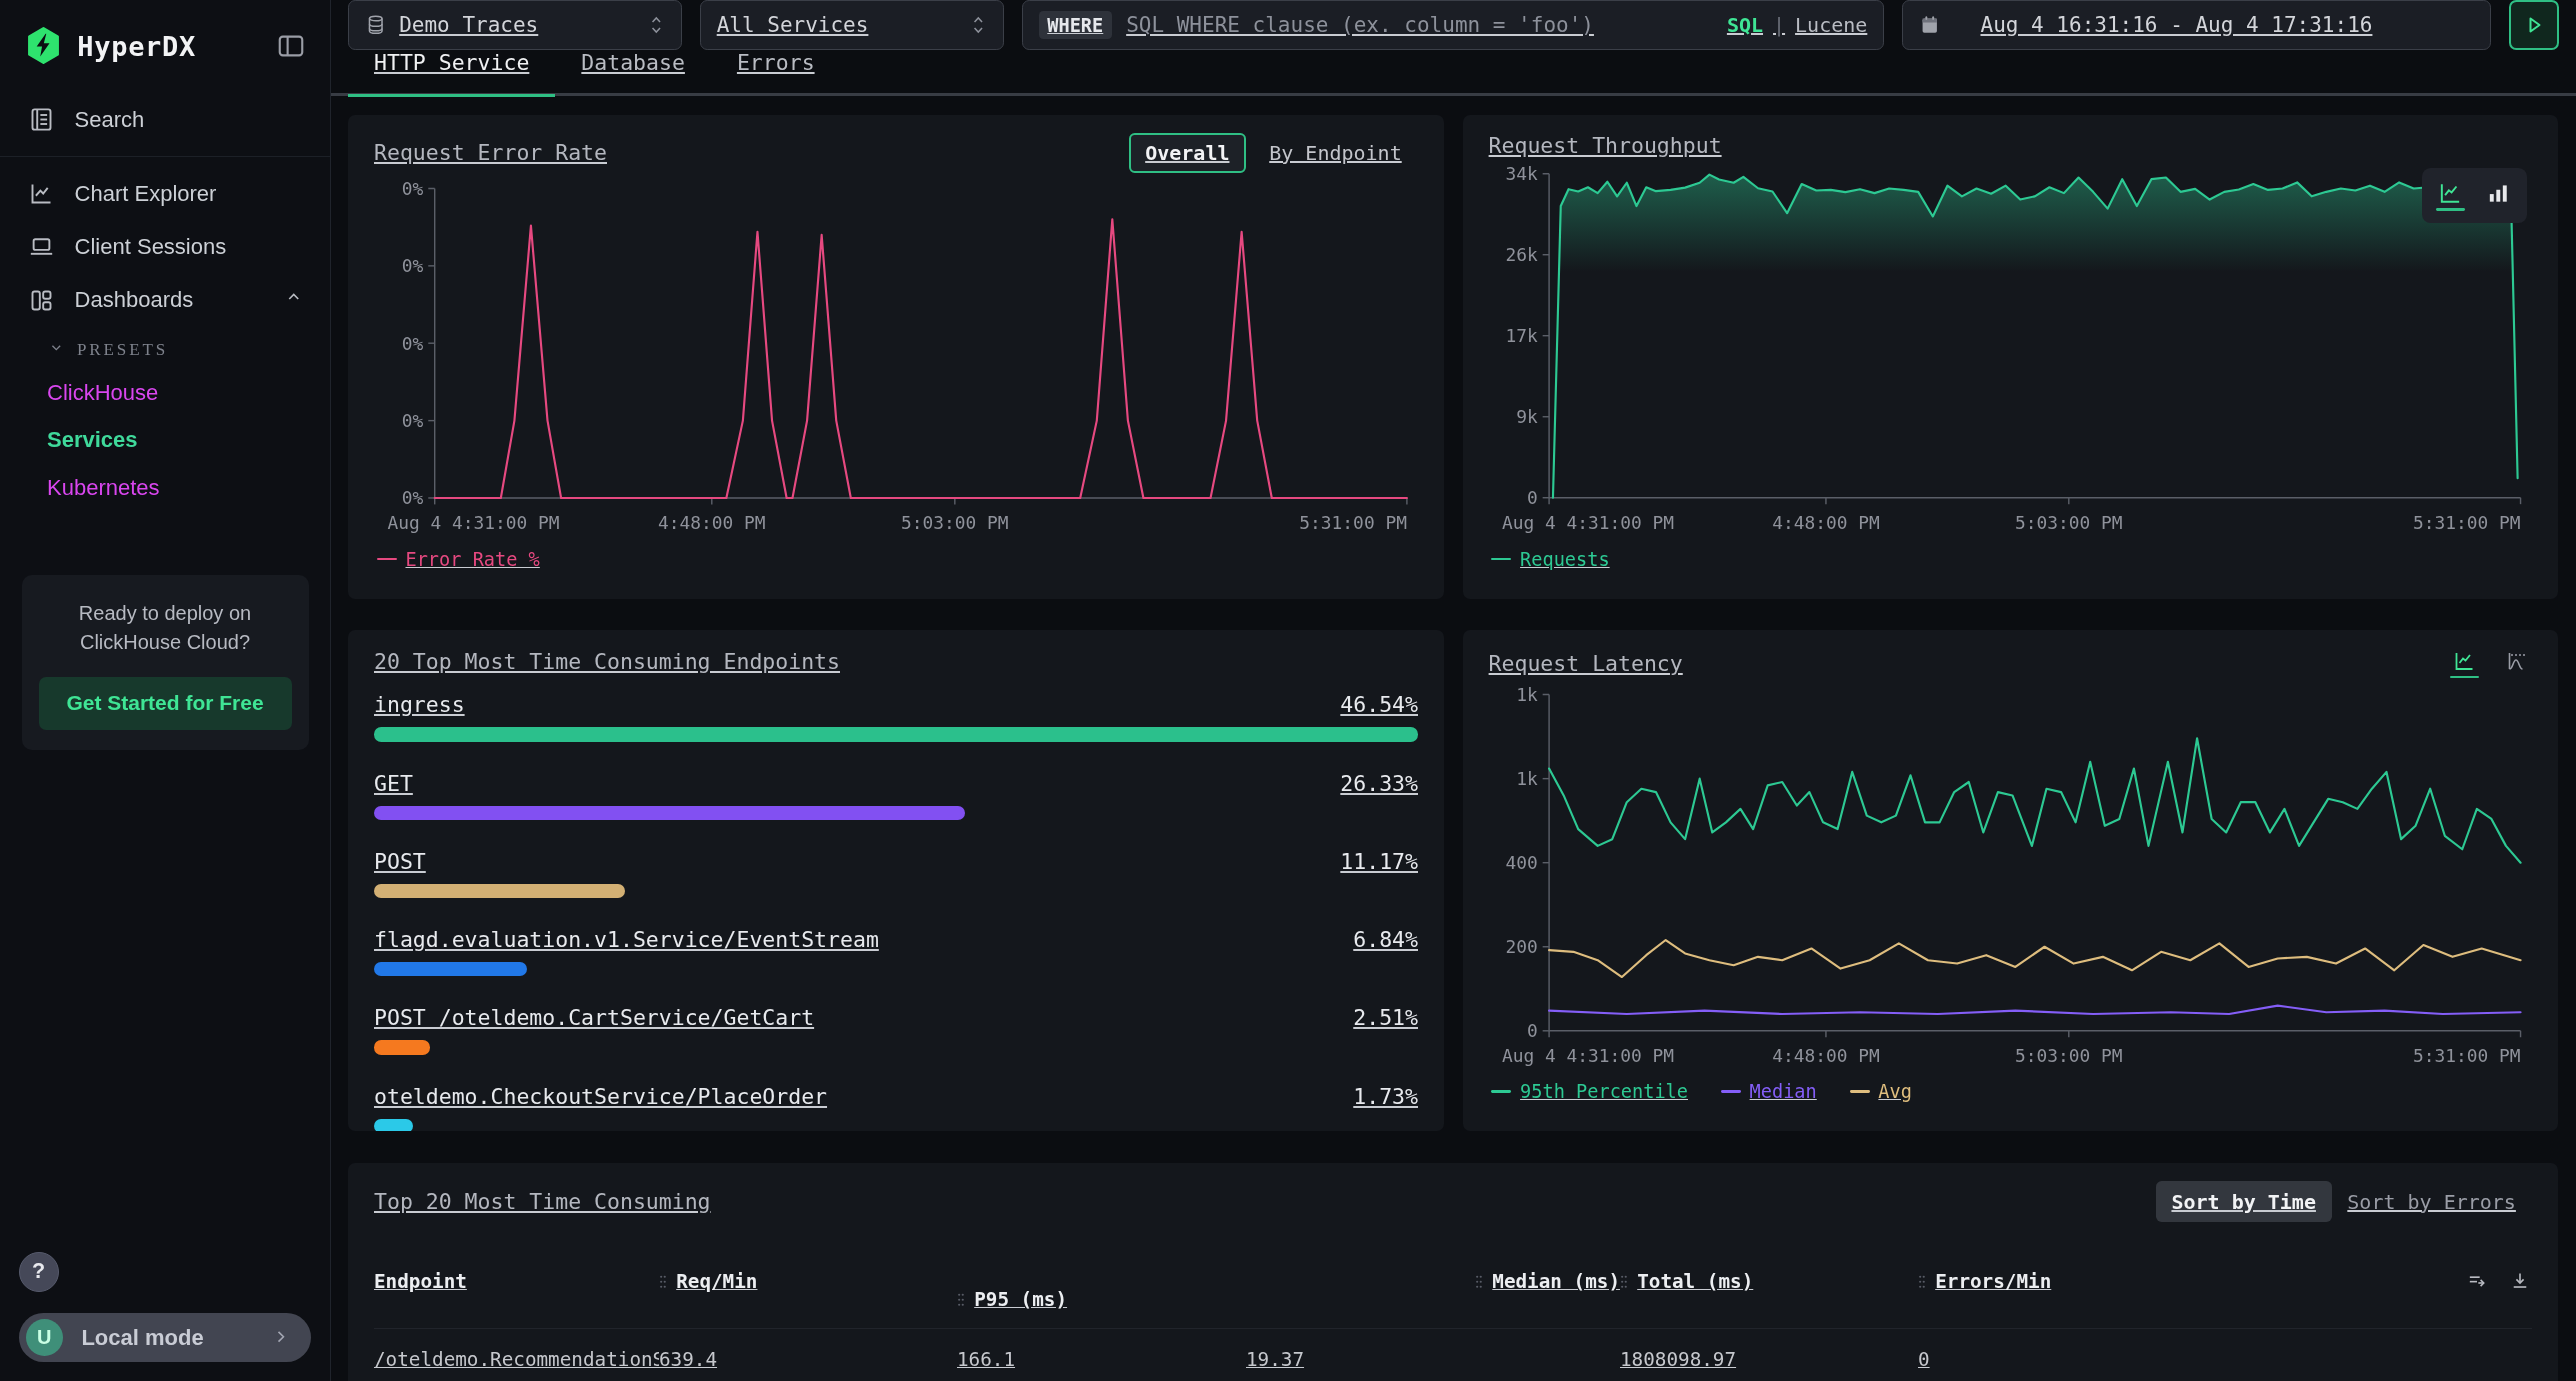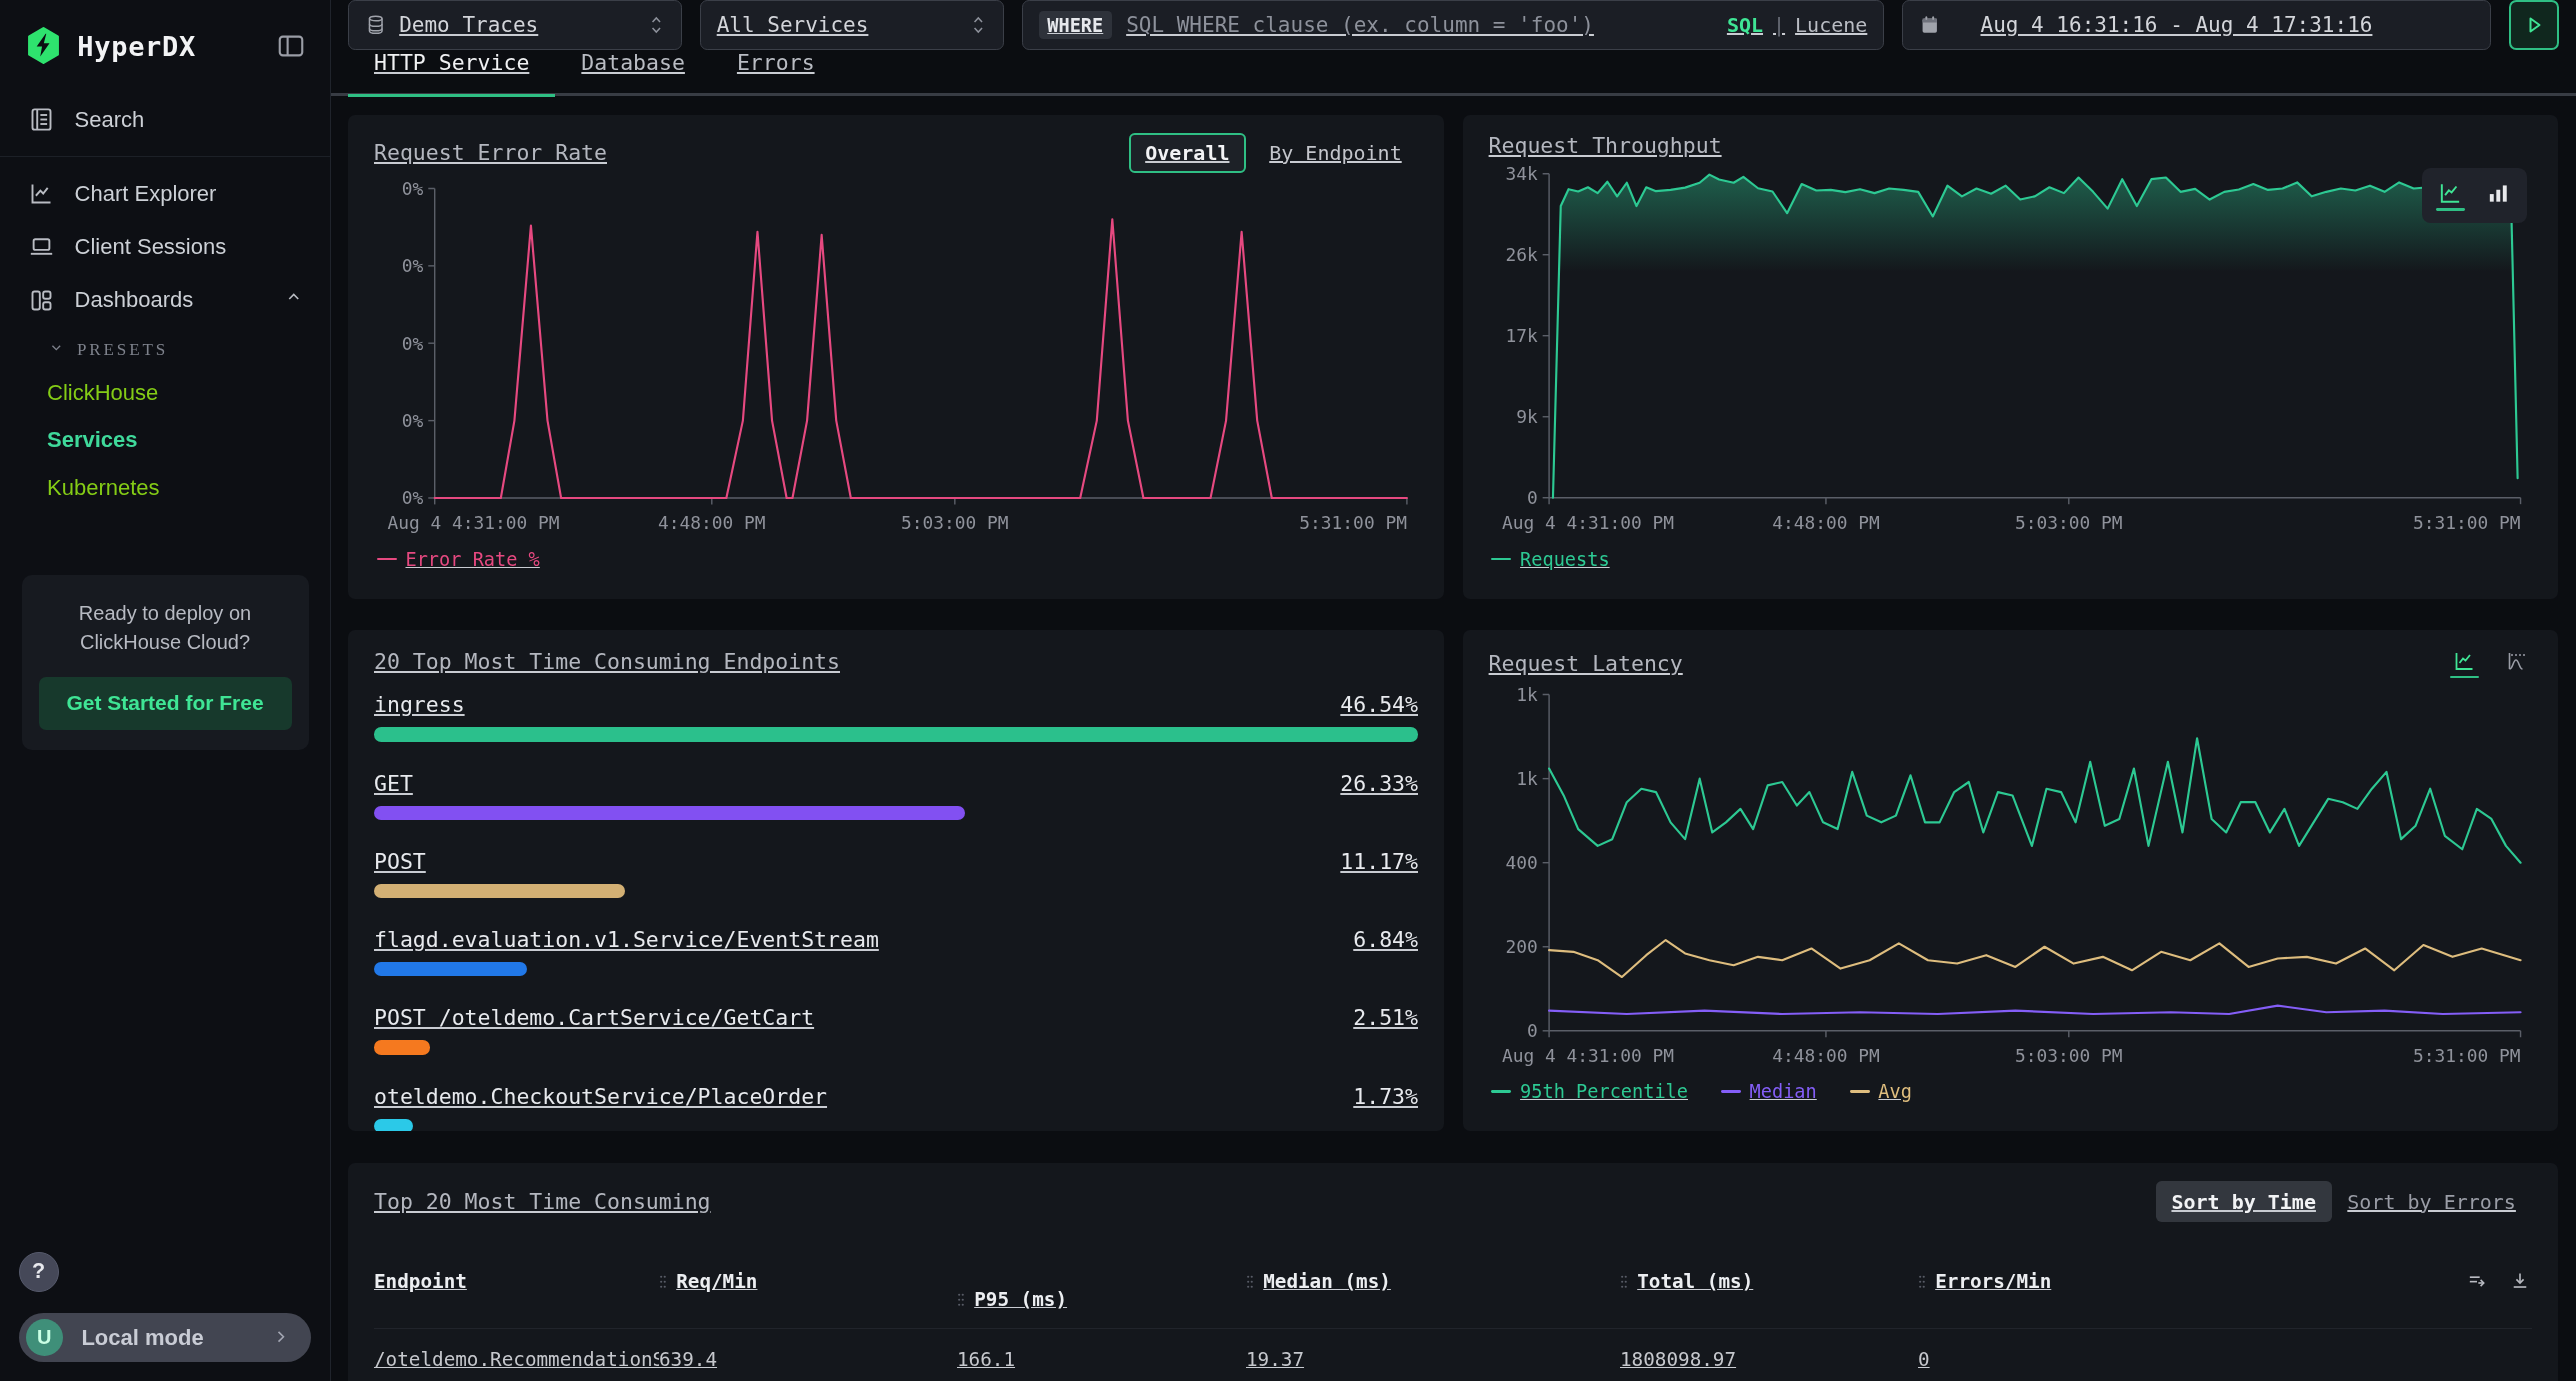--- a/index.html
+++ b/index.html
@@ -22,21 +22,21 @@
   .side-logo .brand { font-family: "DejaVu Sans Mono", monospace; font-weight: bold; font-size: 27px; color: #f2f3f5; margin-left: 14.3px; letter-spacing: 0.7px; }
   .side-logo .collapse { margin-left: auto; }
   .nav-item { display: flex; align-items: center; padding: 13px 26px; font-size: 22px; color: #ccd0d6; cursor: pointer; }
   .nav-item .nicon { width: 30px; display: flex; justify-content: center; margin-right: 18.6px; }
   .nav-item .chev { margin-left: auto; }
   .side-divider { height: 1.4px; background: #1c2027; margin: 10px 0; }
   .sub-item { padding: 10px 26px 10px 47px; font-size: 21.5px; color: #c3c6cd; display: flex; align-items: center; cursor: pointer; }
   .sub-item .plus { margin-right: 13px; }
   .presets-row { padding: 11.4px 26px 7.2px 47px; font-size: 17px; letter-spacing: 2.9px; color: #7e828c; display: flex; align-items: center; cursor: pointer; font-family: Liberation Serif, serif; }
   .presets-row svg { margin-right: 11.4px; }
-  .preset-item { padding: 10.7px 26px 10.7px 47px; font-size: 22px; color: #84cc16; cursor: pointer; }
+  .preset-item { padding: 10.7px 26px 10.7px 47px; font-size: 22px; color: #d946ef; cursor: pointer; }
   .preset-item.active { color: #3fd99b; font-weight: bold; }
   .promo {
     margin: 64px 21.5px 0 21.5px; background: #171a20; border-radius: 10px;
     padding: 24px 17px 20px; text-align: center;
   }
   .promo .pline { font-size: 20px; color: #b7bac2; line-height: 1.45; }
   .promo .cta {
     margin-top: 20px; display: block; width: 100%; background: #17392c;
     color: #3fe595; font-weight: bold; font-size: 21px; border: none;
     border-radius: 7.2px; padding: 14.3px 0; cursor: pointer;
@@ -569,21 +569,21 @@
                     <circle cx="3" cy="15" r="1.5"></circle>
                     <circle cx="3" cy="22" r="1.5"></circle>
                     <circle cx="8" cy="8" r="1.5"></circle>
                     <circle cx="8" cy="15" r="1.5"></circle>
                     <circle cx="8" cy="22" r="1.5"></circle>
                   </g>
                 </svg>
               </span>
               <span>P95 (ms)</span>
             </div>
-            <div class="th-cell" style="width: 374px;">
+            <div class="th-cell" style="width: 374px; justify-content: flex-end;">
               <span class="grip">
                 <svg width="7.2" height="21.5" viewBox="0 0 10 30">
                   <g fill="#585c66">
                     <circle cx="3" cy="8" r="1.5"></circle>
                     <circle cx="3" cy="15" r="1.5"></circle>
                     <circle cx="3" cy="22" r="1.5"></circle>
                     <circle cx="8" cy="8" r="1.5"></circle>
                     <circle cx="8" cy="15" r="1.5"></circle>
                     <circle cx="8" cy="22" r="1.5"></circle>
                   </g>

